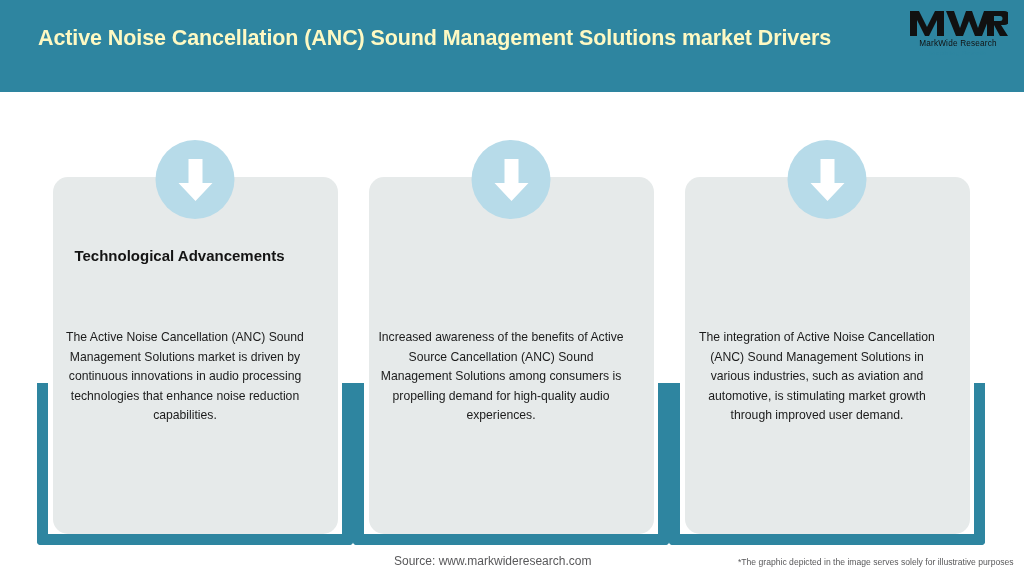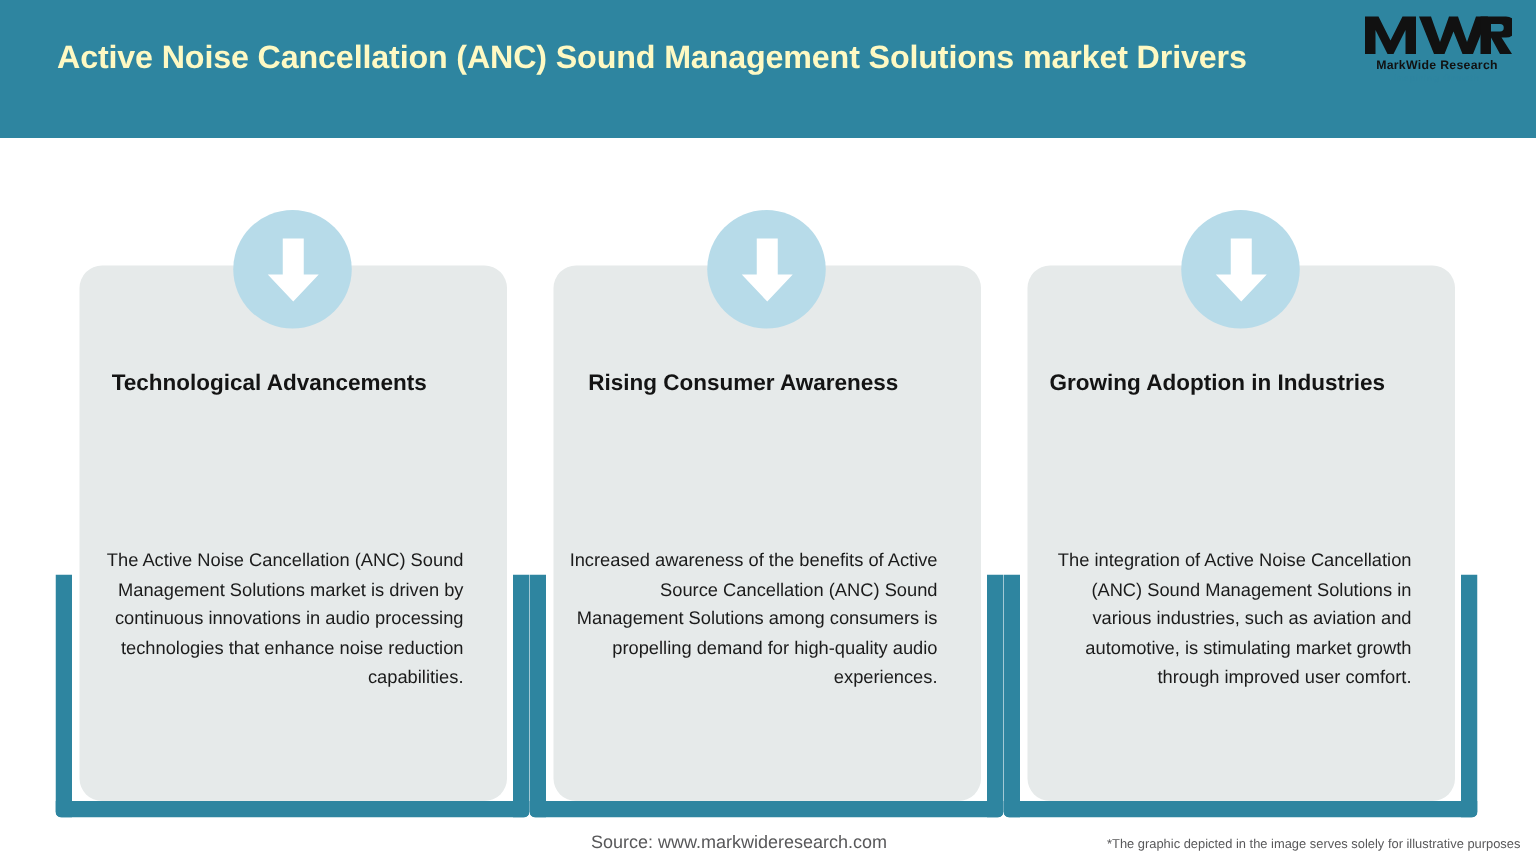--- a/index.html
+++ b/index.html
@@ -46,21 +46,21 @@
     text-align: center;
   }
   .logo-mark {
     display: block;
     width: 100px;
     height: 30px;
   }
   .logo-name {
     display: block;
     font-size: 8.2px;
-    font-weight: bold;
+    font-weight: normal;
     color: #111111;
     letter-spacing: 0.2px;
     margin-top: 1px;
     line-height: 10px;
   }
   .logo-tag {
     display: block;
     font-size: 6px;
     font-weight: bold;
     color: #2e85a0;
@@ -142,22 +142,21 @@
     line-height: 22px;
   }
   .card-body {
     position: absolute;
     left: 24px;
     top: 188px;
     width: 248px;
     font-size: 12.2px;
     color: #1b1b1b;
     line-height: 19.6px;
-    text-align: right;
-    margin-top: 36px;
+    text-align: center;
   }
 
   
   .footer-source {
     position: absolute;
     left: 394px;
     top: 554px;
     font-size: 12px;
     font-weight: normal;
     color: #58585a;
@@ -206,32 +205,30 @@
   </div>
 
   <div class="card card-2">
     <div class="card-frame"></div>
     <div class="card-panel"></div>
     <div class="card-badge">
       <svg width="40" height="46" viewBox="0 0 40 46">
         <polygon points="13,2 27,2 27,26 37,26 20,44 3,26 13,26" fill="#ffffff"></polygon>
       </svg>
     </div>
-    <div class="card-title">Rising Consumer Awareness</div>
     <div class="card-body">Increased awareness of the benefits of Active Source Cancellation (ANC) Sound Management Solutions among consumers is propelling demand for high-quality audio experiences.</div>
   </div>
 
   <div class="card card-3">
     <div class="card-frame"></div>
     <div class="card-panel"></div>
     <div class="card-badge">
       <svg width="40" height="46" viewBox="0 0 40 46">
         <polygon points="13,2 27,2 27,26 37,26 20,44 3,26 13,26" fill="#ffffff"></polygon>
       </svg>
     </div>
-    <div class="card-title">Growing Adoption in Industries</div>
-    <div class="card-body">The integration of Active Noise Cancellation (ANC) Sound Management Solutions in various industries, such as aviation and automotive, is stimulating market growth through improved user comfort.</div>
+    <div class="card-body">The integration of Active Noise Cancellation (ANC) Sound Management Solutions in various industries, such as aviation and automotive, is stimulating market growth through improved user demand.</div>
   </div>
 
 </div>
 
 <div class="footer-source">Source: www.markwideresearch.com</div>
 <div class="footer-note">*The graphic depicted in the image serves solely for illustrative purposes</div>
 
 </body></html>

